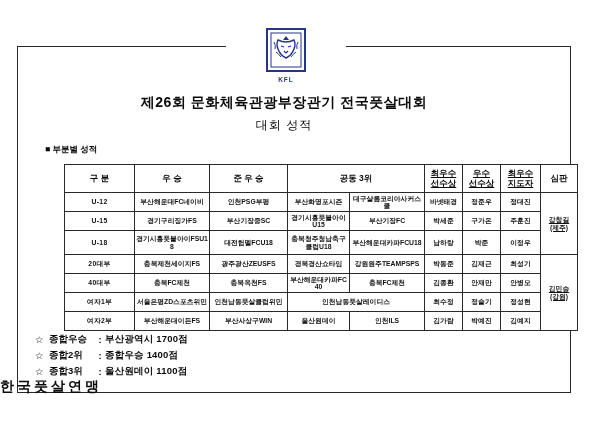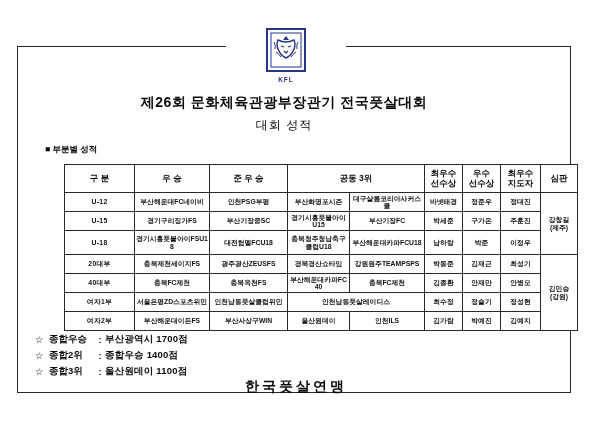--- a/index.html
+++ b/index.html
@@ -19,30 +19,30 @@
   .section-label { position:absolute; left:33px; top:144px; font-size:8.5px; font-weight:bold; color:#0a0a0a; z-index:2;margin-left:12px; }
 
   table.results { position:absolute; left:64px; top:164px; width:513px; border-collapse:collapse; table-layout:fixed; z-index:2; background:#fff; }
   table.results th, table.results td { border:1px solid #2a2a2a; text-align:center; vertical-align:middle; padding:0 1px; overflow:hidden; }
   table.results th { font-size:8.5px; font-weight:bold; height:28px; line-height:1.15; color:#0a0a0a; }
   table.results td { font-size:6.8px; line-height:1.1; font-weight:600; color:#111; word-break:break-all; }
   tr.r { height:19px; }
   tr.r-tall { height:24px; }
   td.division { font-size:9.5px; font-weight:bold; letter-spacing:0.3px; }
   td.referee { font-size:8px; font-weight:bold; line-height:1.3; }
-  .multiline { white-space:pre-line; }
+  .multiline { white-space:pre-line;text-decoration:underline; }
 
   .summary { position:absolute; left:35px; top:331px; z-index:2; }
   .summary-line { display:flex; align-items:center; height:16px; font-size:9.5px; font-weight:bold; color:#0a0a0a; }
   .summary-star { width:14px; font-size:9.5px; }
   .summary-label { width:46px; }
   .summary-sep { width:10px; text-align:center; }
   .summary-value { letter-spacing:0.2px; }
 
-  .footer-title { position:absolute; left:0; top:378px; width:592px; text-align:center; font-size:14px; font-weight:bold; letter-spacing:3px; color:#0a0a0a; z-index:2; }
+  .footer-title { position:absolute; left:0; top:378px; width:592px; font-size:14px; font-weight:bold; letter-spacing:3px; color:#0a0a0a; z-index:2; }
 </style>
 </head>
 <body>
 
 <div class="doc-box"></div>
 
 <div class="logo-wrap">
   <svg class="logo-emblem" width="40" height="44" viewBox="0 0 40 44">
     <rect x="1" y="1" width="38" height="42" fill="none" stroke="#27348b" stroke-width="2"></rect>
     <rect x="5" y="5" width="30" height="34" fill="none" stroke="#27348b" stroke-width="1"></rect>

